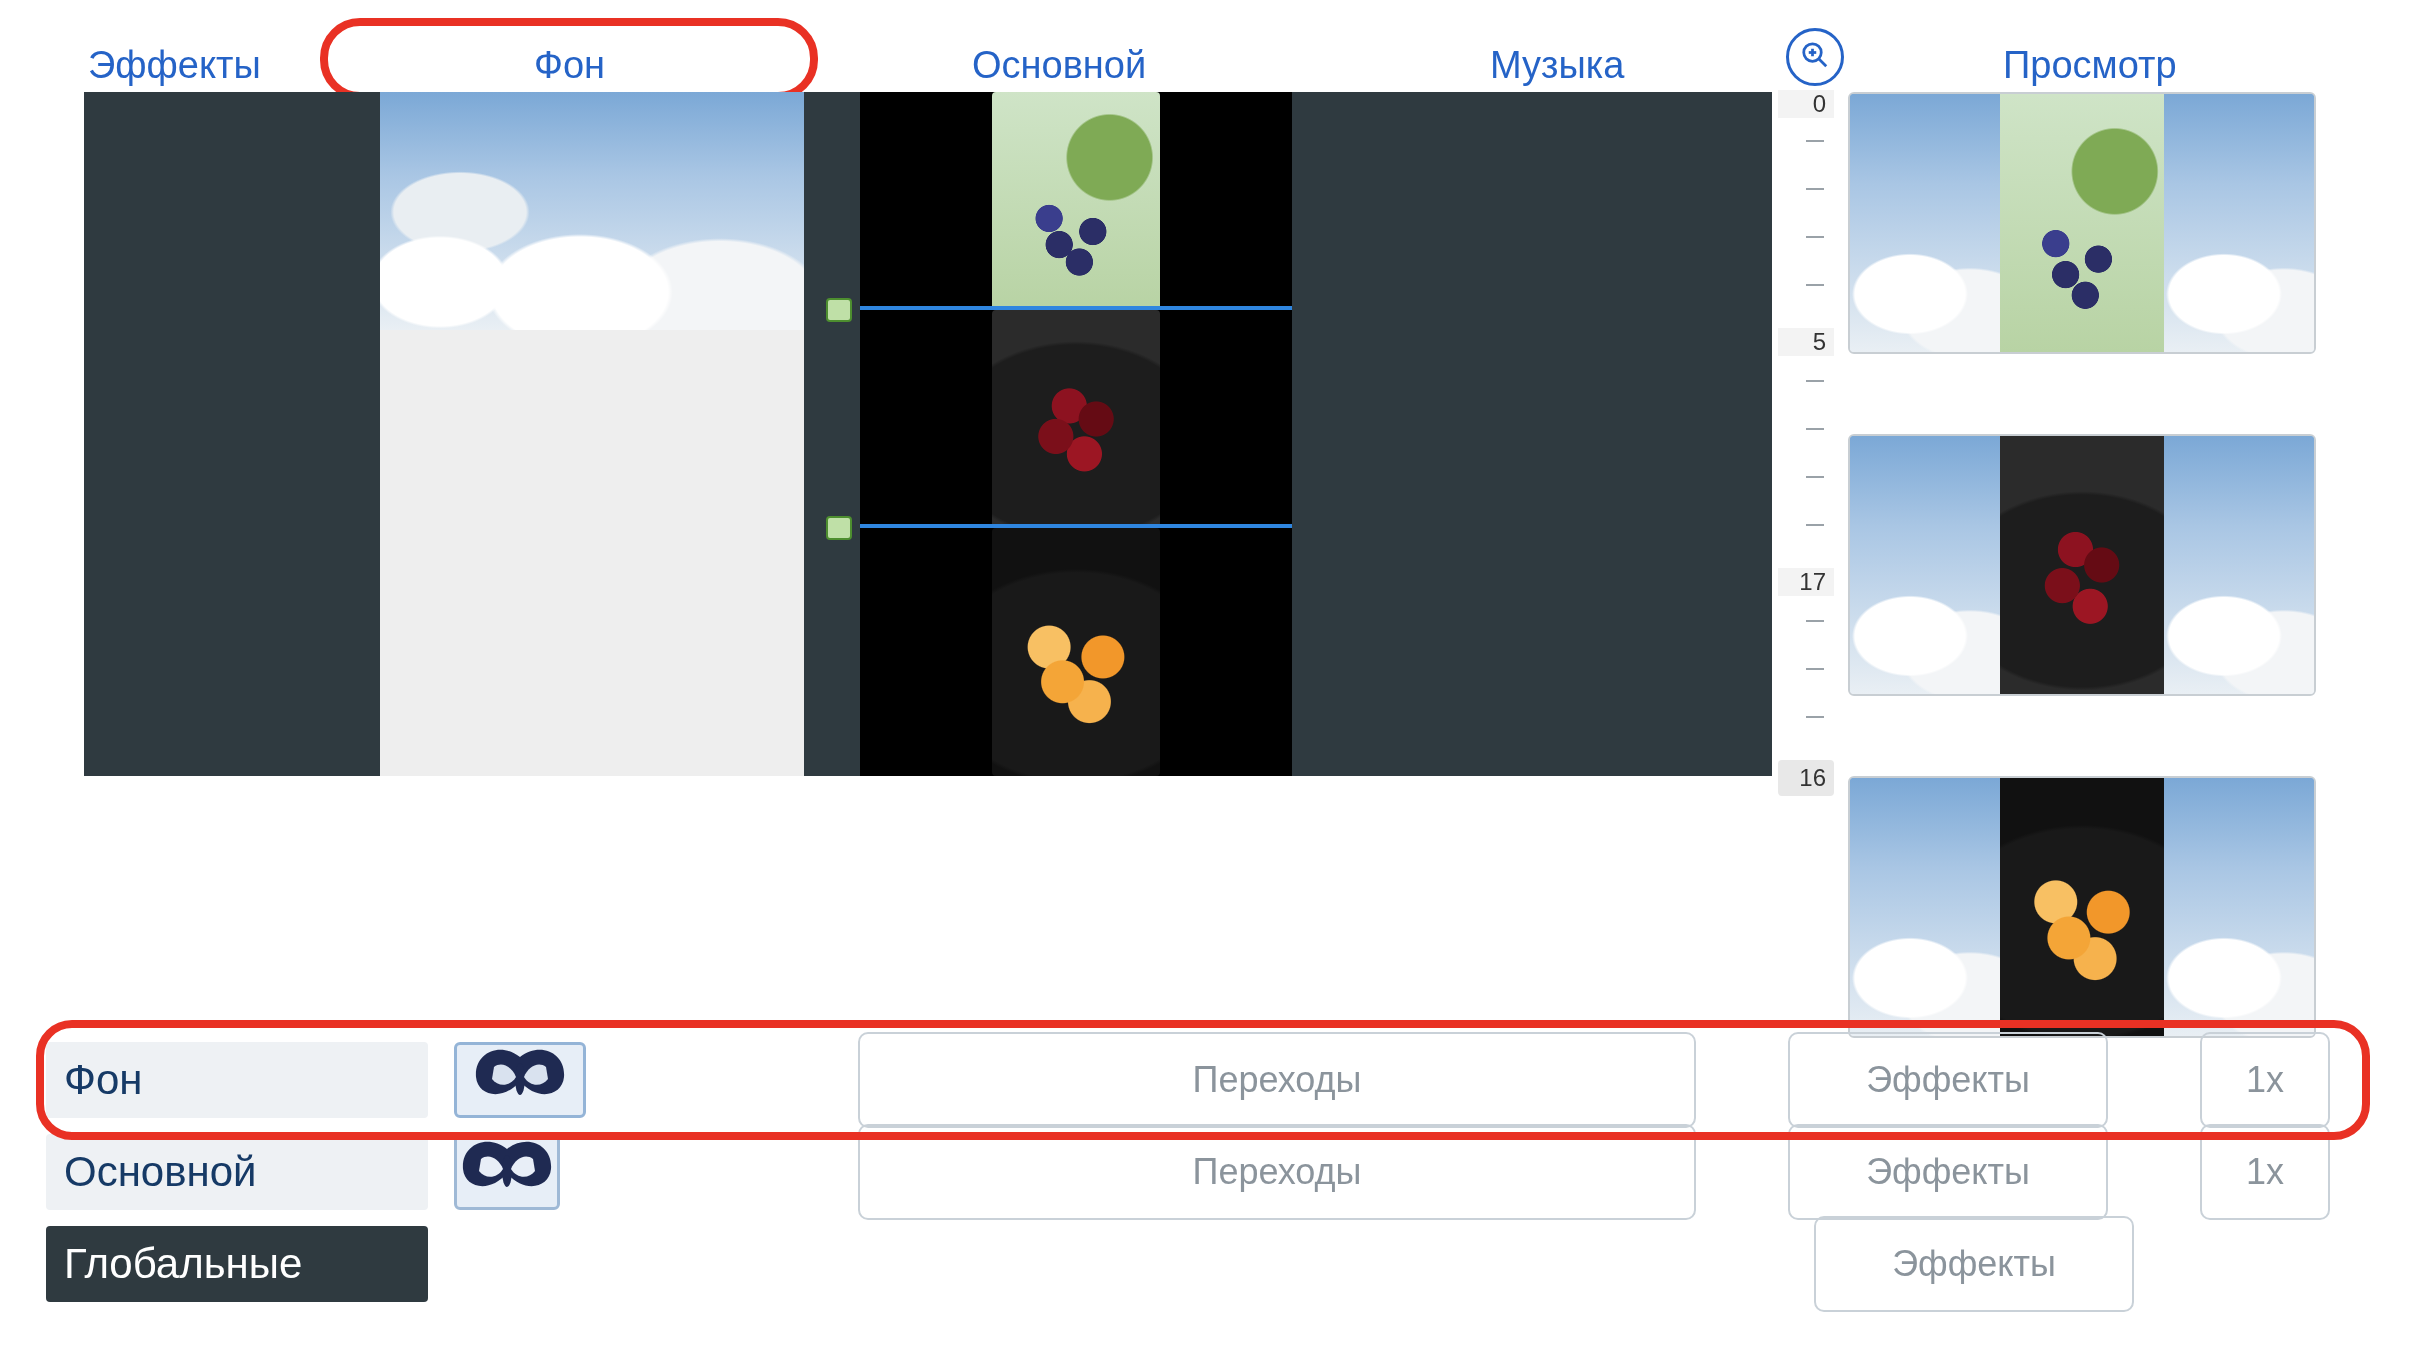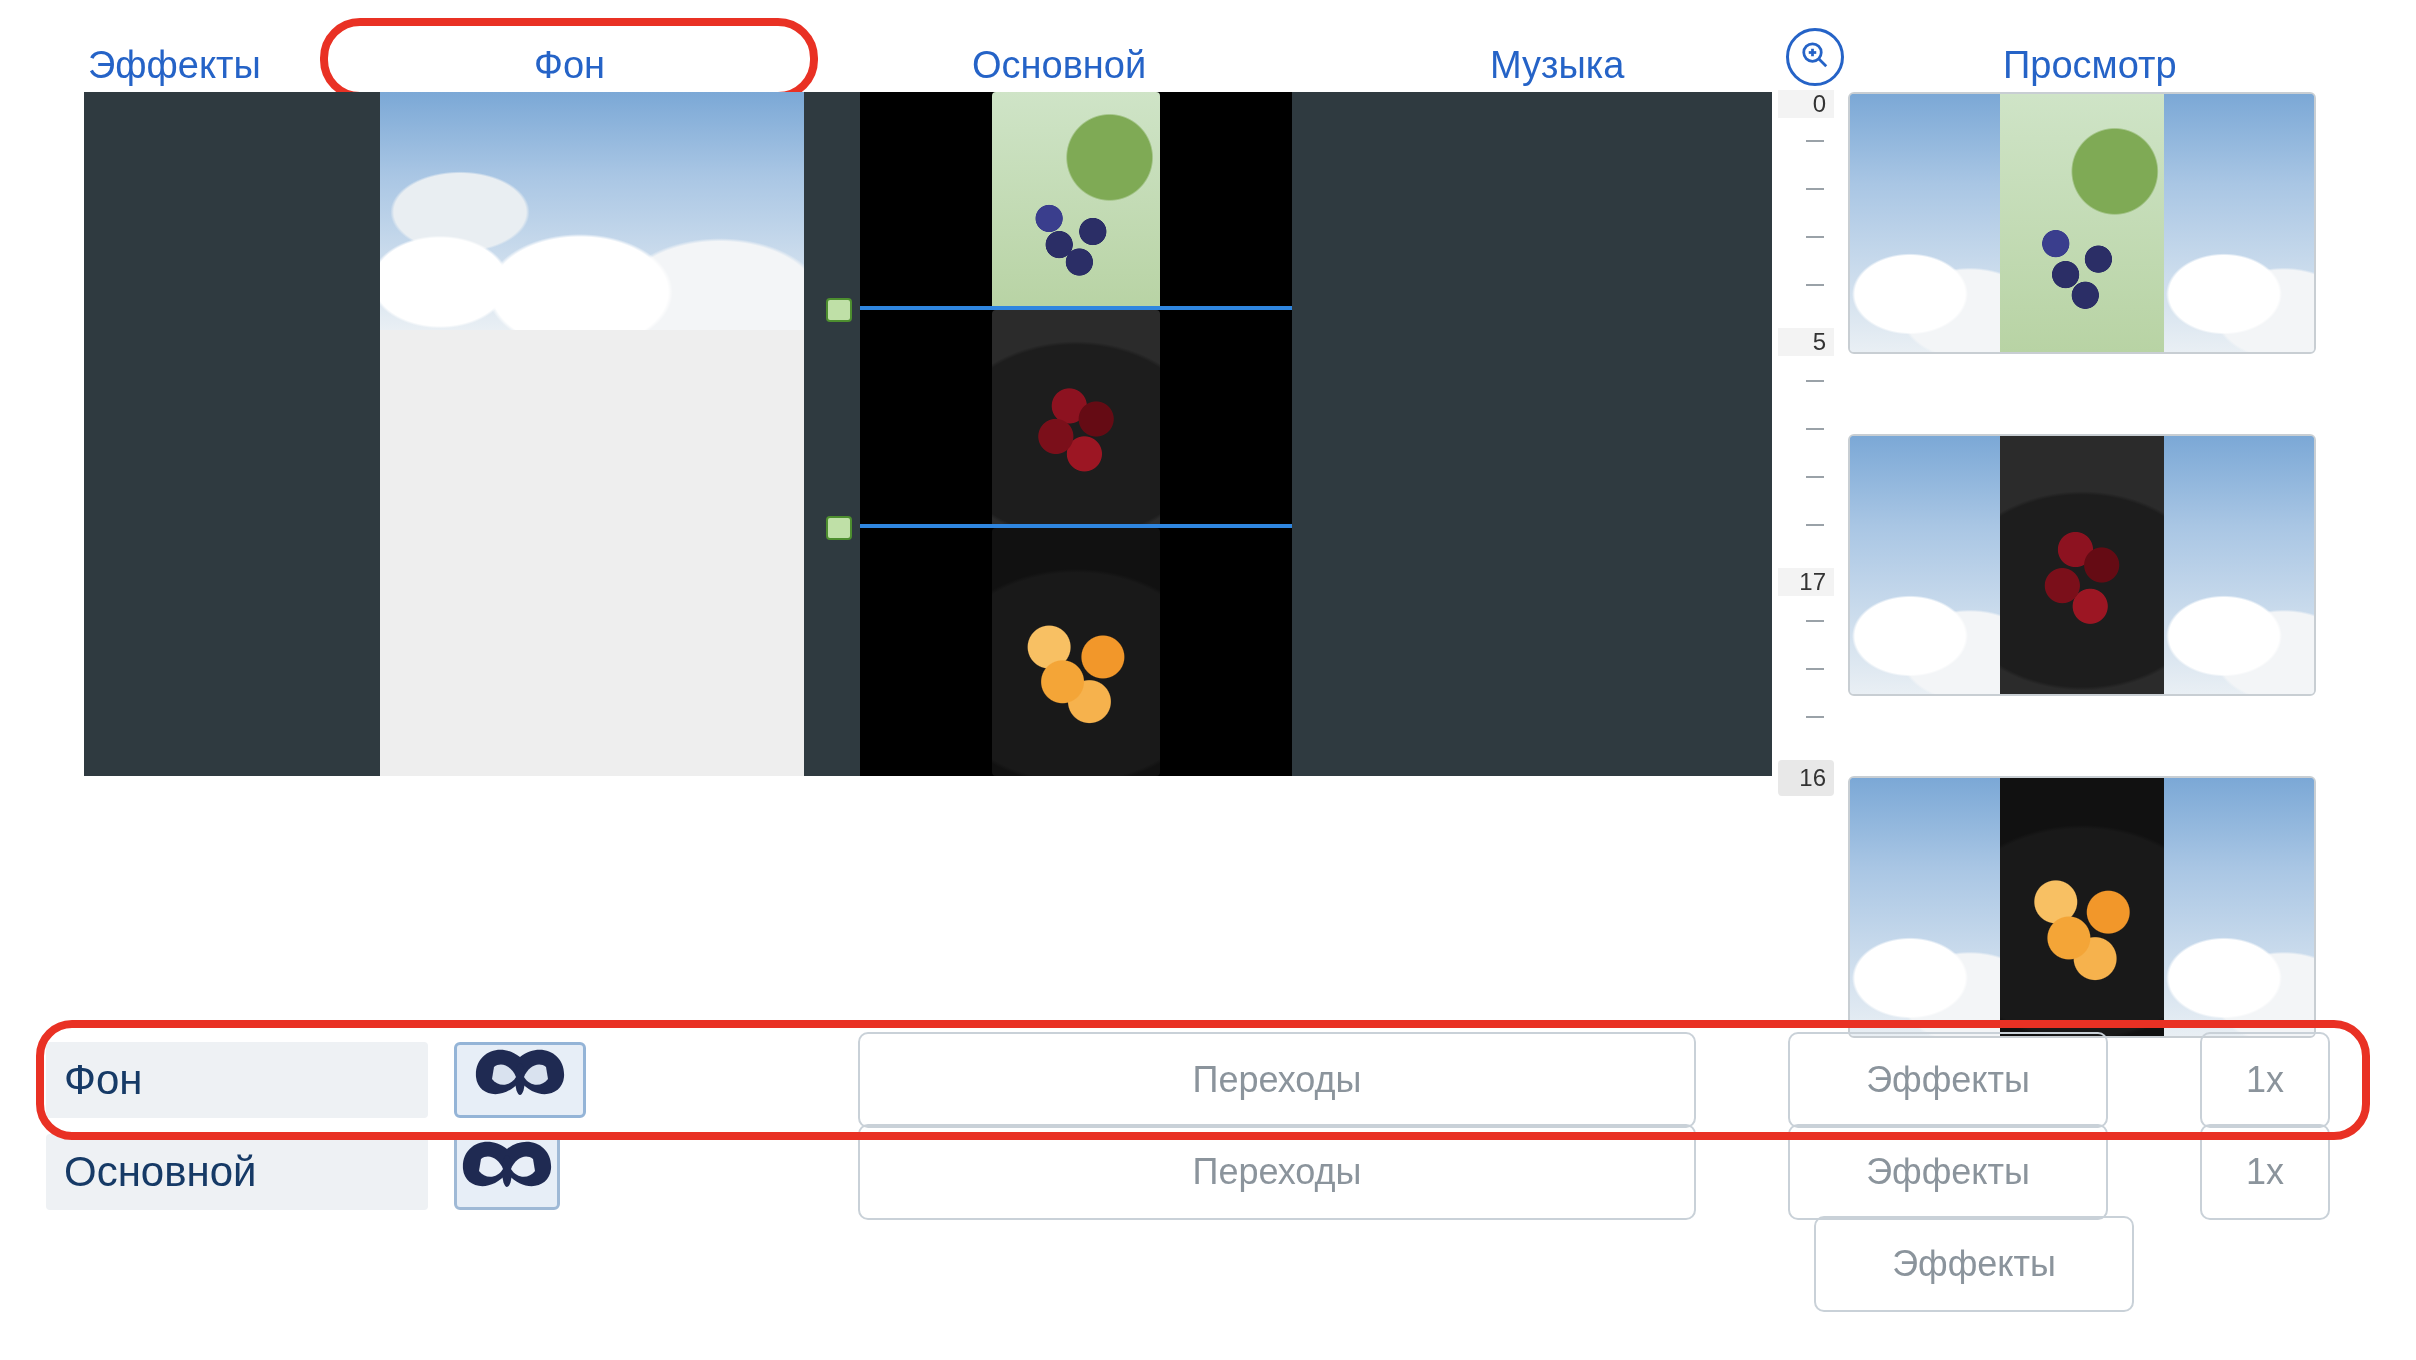--- a/index.html
+++ b/index.html
@@ -375,20 +375,21 @@
       </div>
       <div style="width:246px"></div>
       <div class="pill transitions">Переходы</div>
       <div style="width:40px"></div>
       <div class="pill effects">Эффекты</div>
       <div style="width:40px"></div>
       <div class="pill mult">1x</div>
     </div>
 
     <div class="row">
+      <div class="layer-label dark">Глобальные</div>
       <div style="flex:1"></div>
       <div class="pill effects">Эффекты</div>
       <div style="width:170px"></div>
     </div>
 
   </div>
 
   <div class="red-row-highlight"></div>
 
 </div>

